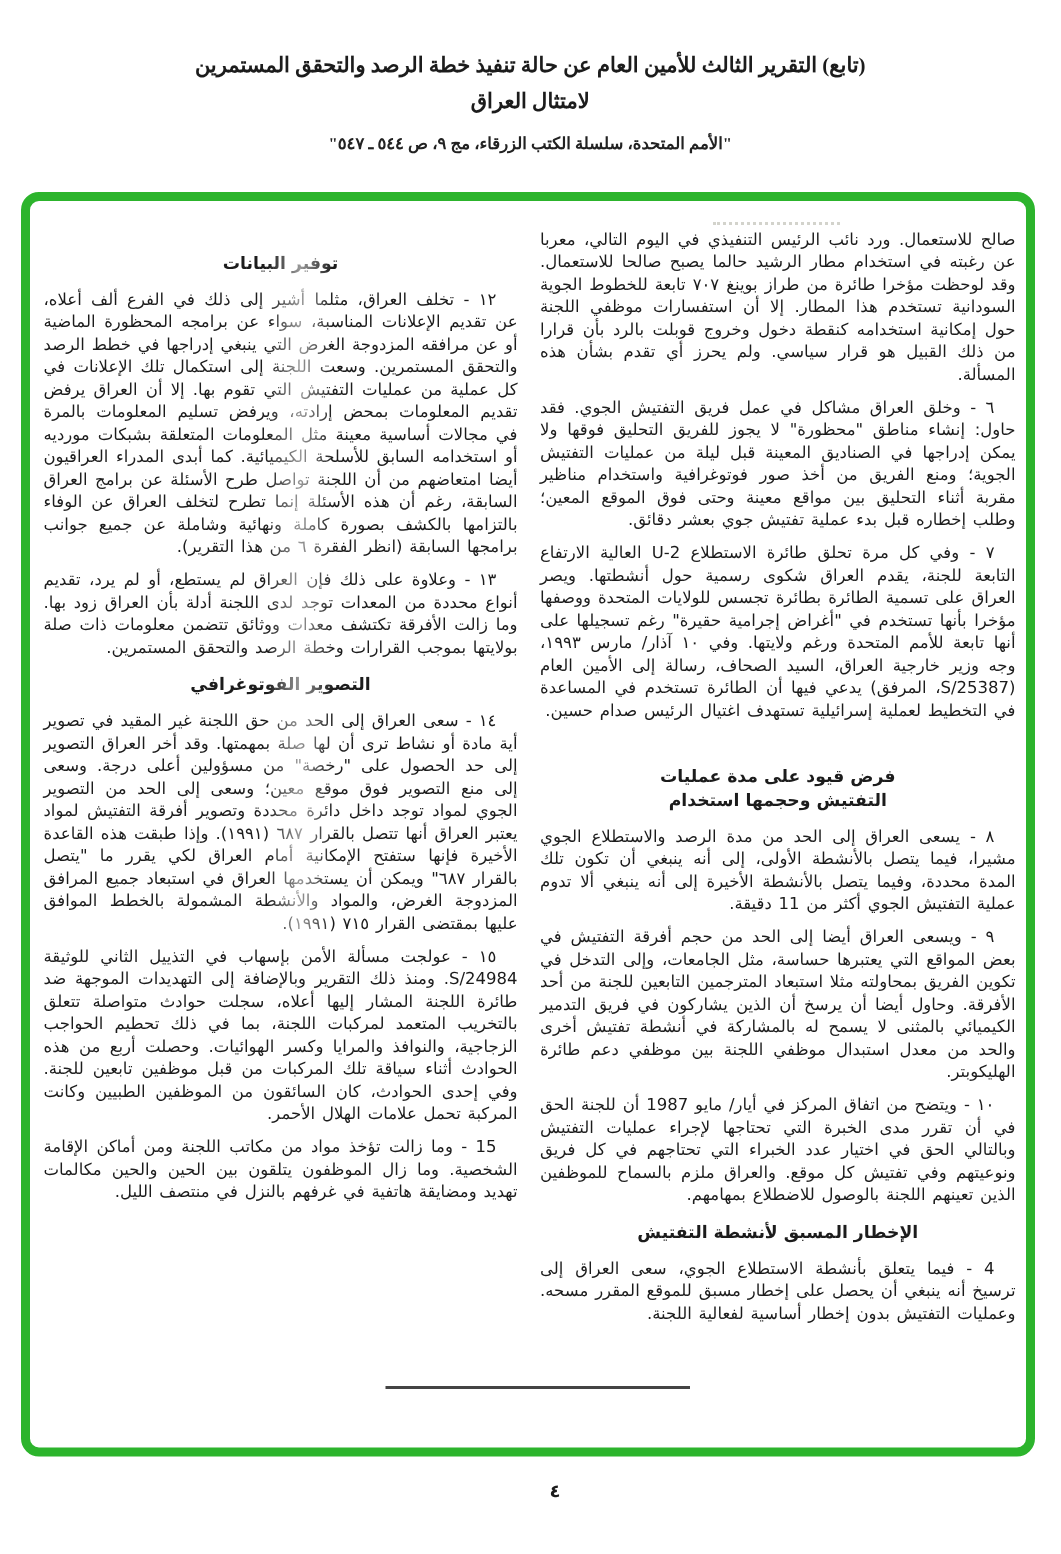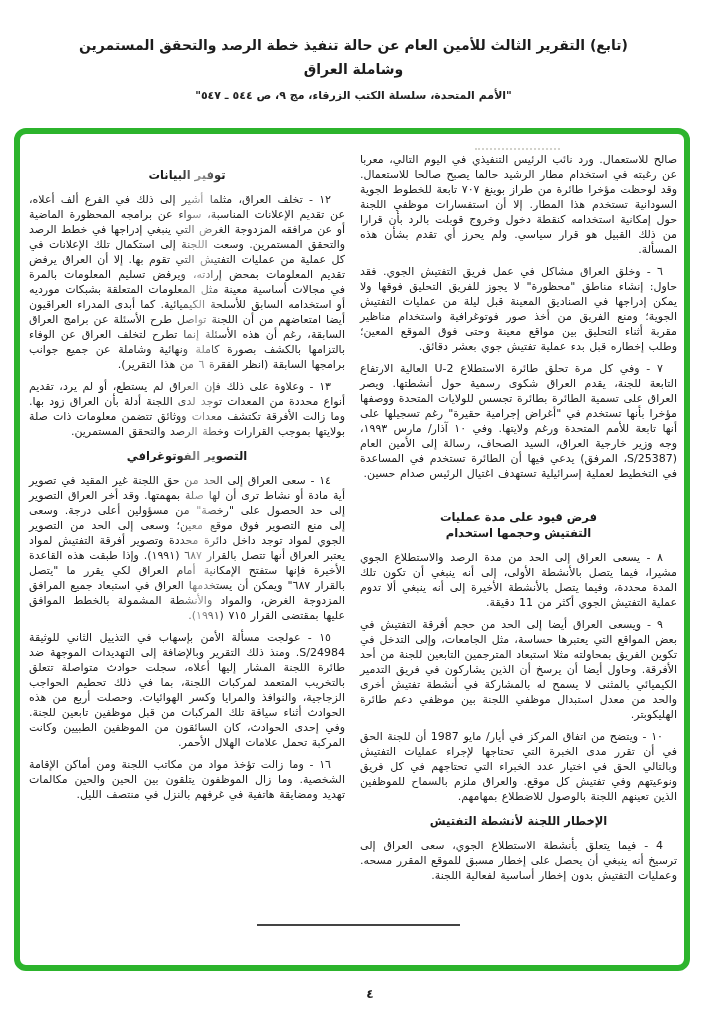--- a/index.html
+++ b/index.html
@@ -2,21 +2,21 @@
 <html lang="ar" dir="rtl"><head>
 <meta charset="utf-8">
 <style>
   html,body{margin:0;padding:0;}
   body{
     width:707px;height:1036px;position:relative;overflow:hidden;
     background:#ffffff;color:#1c1c1c;
     font-family:"DejaVu Sans","Liberation Sans",sans-serif;
     direction:rtl;
   }
-  .doc-header{position:absolute;top:34px;left:0;width:707px;text-align:center;}
+  .doc-header{position:absolute;top:34px;left:0;width:707px;text-align:center;font-family:Liberation Serif, serif;}
   .title-line1{font-size:14px;font-weight:bold;line-height:1.6;}
   .title-line2{font-size:14px;font-weight:bold;line-height:1.9;}
   .source-line{font-size:11px;font-weight:bold;margin-top:6px;color:#222;}
   .content-border{
     position:absolute;left:14px;top:128px;width:676px;height:843px;
     box-sizing:border-box;border:6px solid #2cb42c;border-radius:12px;
     background:transparent;
   }
   .col{position:absolute;font-size:11px;line-height:15px;text-align:justify;}
   .col-right{top:152px;right:30px;width:317px;}
@@ -44,47 +44,47 @@
   .page-number{
     position:absolute;top:987px;left:358px;width:24px;text-align:center;
     font-size:12px;font-weight:bold;
   }
 </style>
 </head>
 <body>
 
 <header class="doc-header">
   <div class="title-line1">(تابع) التقرير الثالث للأمين العام عن حالة تنفيذ خطة الرصد والتحقق المستمرين</div>
-  <div class="title-line2">وشاملة العراق</div>
+  <div class="title-line2">لامتثال العراق</div>
   <div class="source-line">"الأمم المتحدة، سلسلة الكتب الزرقاء، مج ٩، ص ٥٤٤ ـ ٥٤٧"</div>
 </header>
 
 <div class="content-border"></div>
 <div class="scan-artifact"></div>
 
 <section class="col col-right">
   <p class="para no-indent">صالح للاستعمال. ورد نائب الرئيس التنفيذي في اليوم التالي، معربا عن رغبته في استخدام مطار الرشيد حالما يصبح صالحا للاستعمال. وقد لوحظت مؤخرا طائرة من طراز بوينغ ٧٠٧ تابعة للخطوط الجوية السودانية تستخدم هذا المطار. إلا أن استفسارات موظفي اللجنة حول إمكانية استخدامه كنقطة دخول وخروج قوبلت بالرد بأن قرارا من ذلك القبيل هو قرار سياسي. ولم يحرز أي تقدم بشأن هذه المسألة.</p>
   <p class="para">٦ - وخلق العراق مشاكل في عمل فريق التفتيش الجوي. فقد حاول: إنشاء مناطق "محظورة" لا يجوز للفريق التحليق فوقها ولا يمكن إدراجها في الصناديق المعينة قبل ليلة من عمليات التفتيش الجوية؛ ومنع الفريق من أخذ صور فوتوغرافية واستخدام مناظير مقربة أثناء التحليق بين مواقع معينة وحتى فوق الموقع المعين؛ وطلب إخطاره قبل بدء عملية تفتيش جوي بعشر دقائق.</p>
   <p class="para">٧ - وفي كل مرة تحلق طائرة الاستطلاع U-2 العالية الارتفاع التابعة للجنة، يقدم العراق شكوى رسمية حول أنشطتها. ويصر العراق على تسمية الطائرة بطائرة تجسس للولايات المتحدة ووصفها مؤخرا بأنها تستخدم في "أغراض إجرامية حقيرة" رغم تسجيلها على أنها تابعة للأمم المتحدة ورغم ولايتها. وفي ١٠ آذار/ مارس ١٩٩٣، وجه وزير خارجية العراق، السيد الصحاف، رسالة إلى الأمين العام (S/25387، المرفق) يدعي فيها أن الطائرة تستخدم في المساعدة في التخطيط لعملية إسرائيلية تستهدف اغتيال الرئيس صدام حسين.</p>
   <div class="sec-heading two-line">
     <div>فرض قيود على مدة عمليات</div>
     <div>التفتيش وحجمها استخدام</div>
   </div>
   <p class="para">٨ - يسعى العراق إلى الحد من مدة الرصد والاستطلاع الجوي مشيرا، فيما يتصل بالأنشطة الأولى، إلى أنه ينبغي أن تكون تلك المدة محددة، وفيما يتصل بالأنشطة الأخيرة إلى أنه ينبغي ألا تدوم عملية التفتيش الجوي أكثر من 11 دقيقة.</p>
   <p class="para">٩ - ويسعى العراق أيضا إلى الحد من حجم أفرقة التفتيش في بعض المواقع التي يعتبرها حساسة، مثل الجامعات، وإلى التدخل في تكوين الفريق بمحاولته مثلا استبعاد المترجمين التابعين للجنة من أحد الأفرقة. وحاول أيضا أن يرسخ أن الذين يشاركون في فريق التدمير الكيميائي بالمثنى لا يسمح له بالمشاركة في أنشطة تفتيش أخرى والحد من معدل استبدال موظفي اللجنة بين موظفي دعم طائرة الهليكوبتر.</p>
   <p class="para">١٠ - ويتضح من اتفاق المركز في أيار/ مايو 1987 أن للجنة الحق في أن تقرر مدى الخبرة التي تحتاجها لإجراء عمليات التفتيش وبالتالي الحق في اختيار عدد الخبراء التي تحتاجهم في كل فريق ونوعيتهم وفي تفتيش كل موقع. والعراق ملزم بالسماح للموظفين الذين تعينهم اللجنة بالوصول للاضطلاع بمهامهم.</p>
-  <div class="sec-heading">الإخطار اللجنة لأنشطة التفتيش</div>
+  <div class="sec-heading">الإخطار المسبق لأنشطة التفتيش</div>
   <p class="para">4 - فيما يتعلق بأنشطة الاستطلاع الجوي، سعى العراق إلى ترسيخ أنه ينبغي أن يحصل على إخطار مسبق للموقع المقرر مسحه. وعمليات التفتيش بدون إخطار أساسية لفعالية اللجنة.</p>
 </section>
 
 <section class="col col-left">
   <div class="sec-heading">توفير البيانات</div>
   <p class="para">١٢ - تخلف العراق، مثلما أشير إلى ذلك في الفرع ألف أعلاه، عن تقديم الإعلانات المناسبة، سواء عن برامجه المحظورة الماضية أو عن مرافقه المزدوجة الغرض التي ينبغي إدراجها في خطط الرصد والتحقق المستمرين. وسعت اللجنة إلى استكمال تلك الإعلانات في كل عملية من عمليات التفتيش التي تقوم بها. إلا أن العراق يرفض تقديم المعلومات بمحض إرادته، ويرفض تسليم المعلومات بالمرة في مجالات أساسية معينة مثل المعلومات المتعلقة بشبكات مورديه أو استخدامه السابق للأسلحة الكيميائية. كما أبدى المدراء العراقيون أيضا امتعاضهم من أن اللجنة تواصل طرح الأسئلة عن برامج العراق السابقة، رغم أن هذه الأسئلة إنما تطرح لتخلف العراق عن الوفاء بالتزامها بالكشف بصورة كاملة ونهائية وشاملة عن جميع جوانب برامجها السابقة (انظر الفقرة ٦ من هذا التقرير).</p>
   <p class="para">١٣ - وعلاوة على ذلك فإن العراق لم يستطع، أو لم يرد، تقديم أنواع محددة من المعدات توجد لدى اللجنة أدلة بأن العراق زود بها. وما زالت الأفرقة تكتشف معدات ووثائق تتضمن معلومات ذات صلة بولايتها بموجب القرارات وخطة الرصد والتحقق المستمرين.</p>
   <div class="sec-heading">التصوير الفوتوغرافي</div>
   <p class="para">١٤ - سعى العراق إلى الحد من حق اللجنة غير المقيد في تصوير أية مادة أو نشاط ترى أن لها صلة بمهمتها. وقد أخر العراق التصوير إلى حد الحصول على "رخصة" من مسؤولين أعلى درجة. وسعى إلى منع التصوير فوق موقع معين؛ وسعى إلى الحد من التصوير الجوي لمواد توجد داخل دائرة محددة وتصوير أفرقة التفتيش لمواد يعتبر العراق أنها تتصل بالقرار ٦٨٧ (١٩٩١). وإذا طبقت هذه القاعدة الأخيرة فإنها ستفتح الإمكانية أمام العراق لكي يقرر ما "يتصل بالقرار ٦٨٧" ويمكن أن يستخدمها العراق في استبعاد جميع المرافق المزدوجة الغرض، والمواد والأنشطة المشمولة بالخطط الموافق عليها بمقتضى القرار ٧١٥ (١٩٩١).</p>
   <p class="para">١٥ - عولجت مسألة الأمن بإسهاب في التذييل الثاني للوثيقة S/24984. ومنذ ذلك التقرير وبالإضافة إلى التهديدات الموجهة ضد طائرة اللجنة المشار إليها أعلاه، سجلت حوادث متواصلة تتعلق بالتخريب المتعمد لمركبات اللجنة، بما في ذلك تحطيم الحواجب الزجاجية، والنوافذ والمرايا وكسر الهوائيات. وحصلت أربع من هذه الحوادث أثناء سياقة تلك المركبات من قبل موظفين تابعين للجنة. وفي إحدى الحوادث، كان السائقون من الموظفين الطبيين وكانت المركبة تحمل علامات الهلال الأحمر.</p>
-  <p class="para">١٦ - وما زالت تؤخذ مواد من مكاتب اللجنة ومن أماكن الإقامة الشخصية. وما زال الموظفون يتلقون بين الحين والحين مكالمات تهديد ومضايقة هاتفية في غرفهم بالنزل في منتصف الليل.</p>
+  <p class="para">15 - وما زالت تؤخذ مواد من مكاتب اللجنة ومن أماكن الإقامة الشخصية. وما زال الموظفون يتلقون بين الحين والحين مكالمات تهديد ومضايقة هاتفية في غرفهم بالنزل في منتصف الليل.</p>
 </section>
 
 <div class="scan-fade"></div>
 <div class="footnote-rule"></div>
 <div class="page-number">٤</div>
 
 </body></html>

